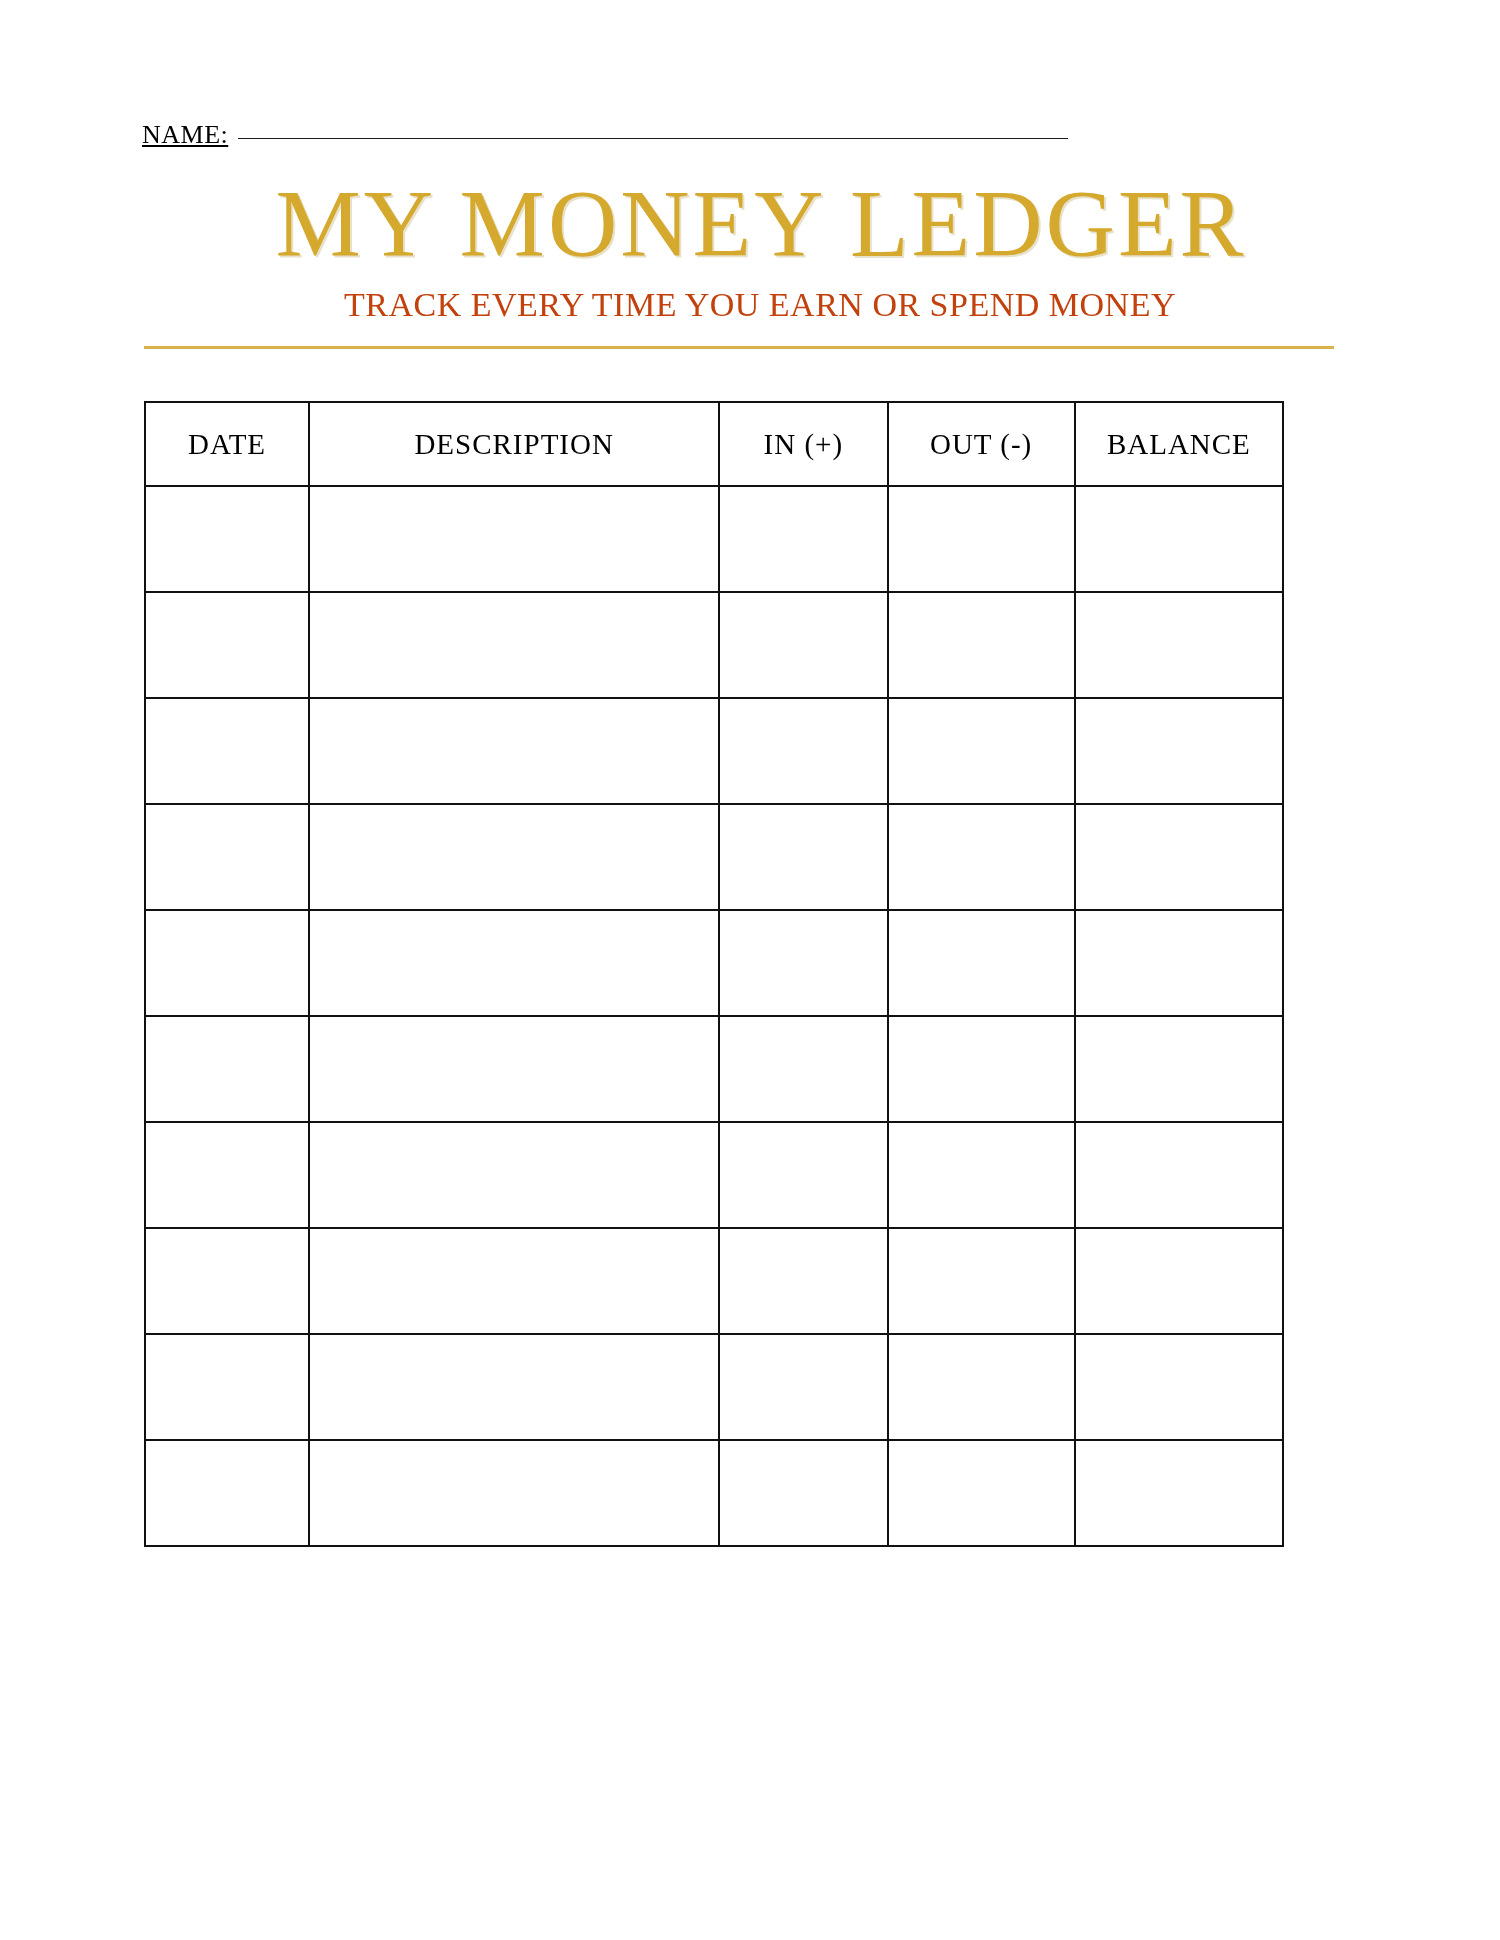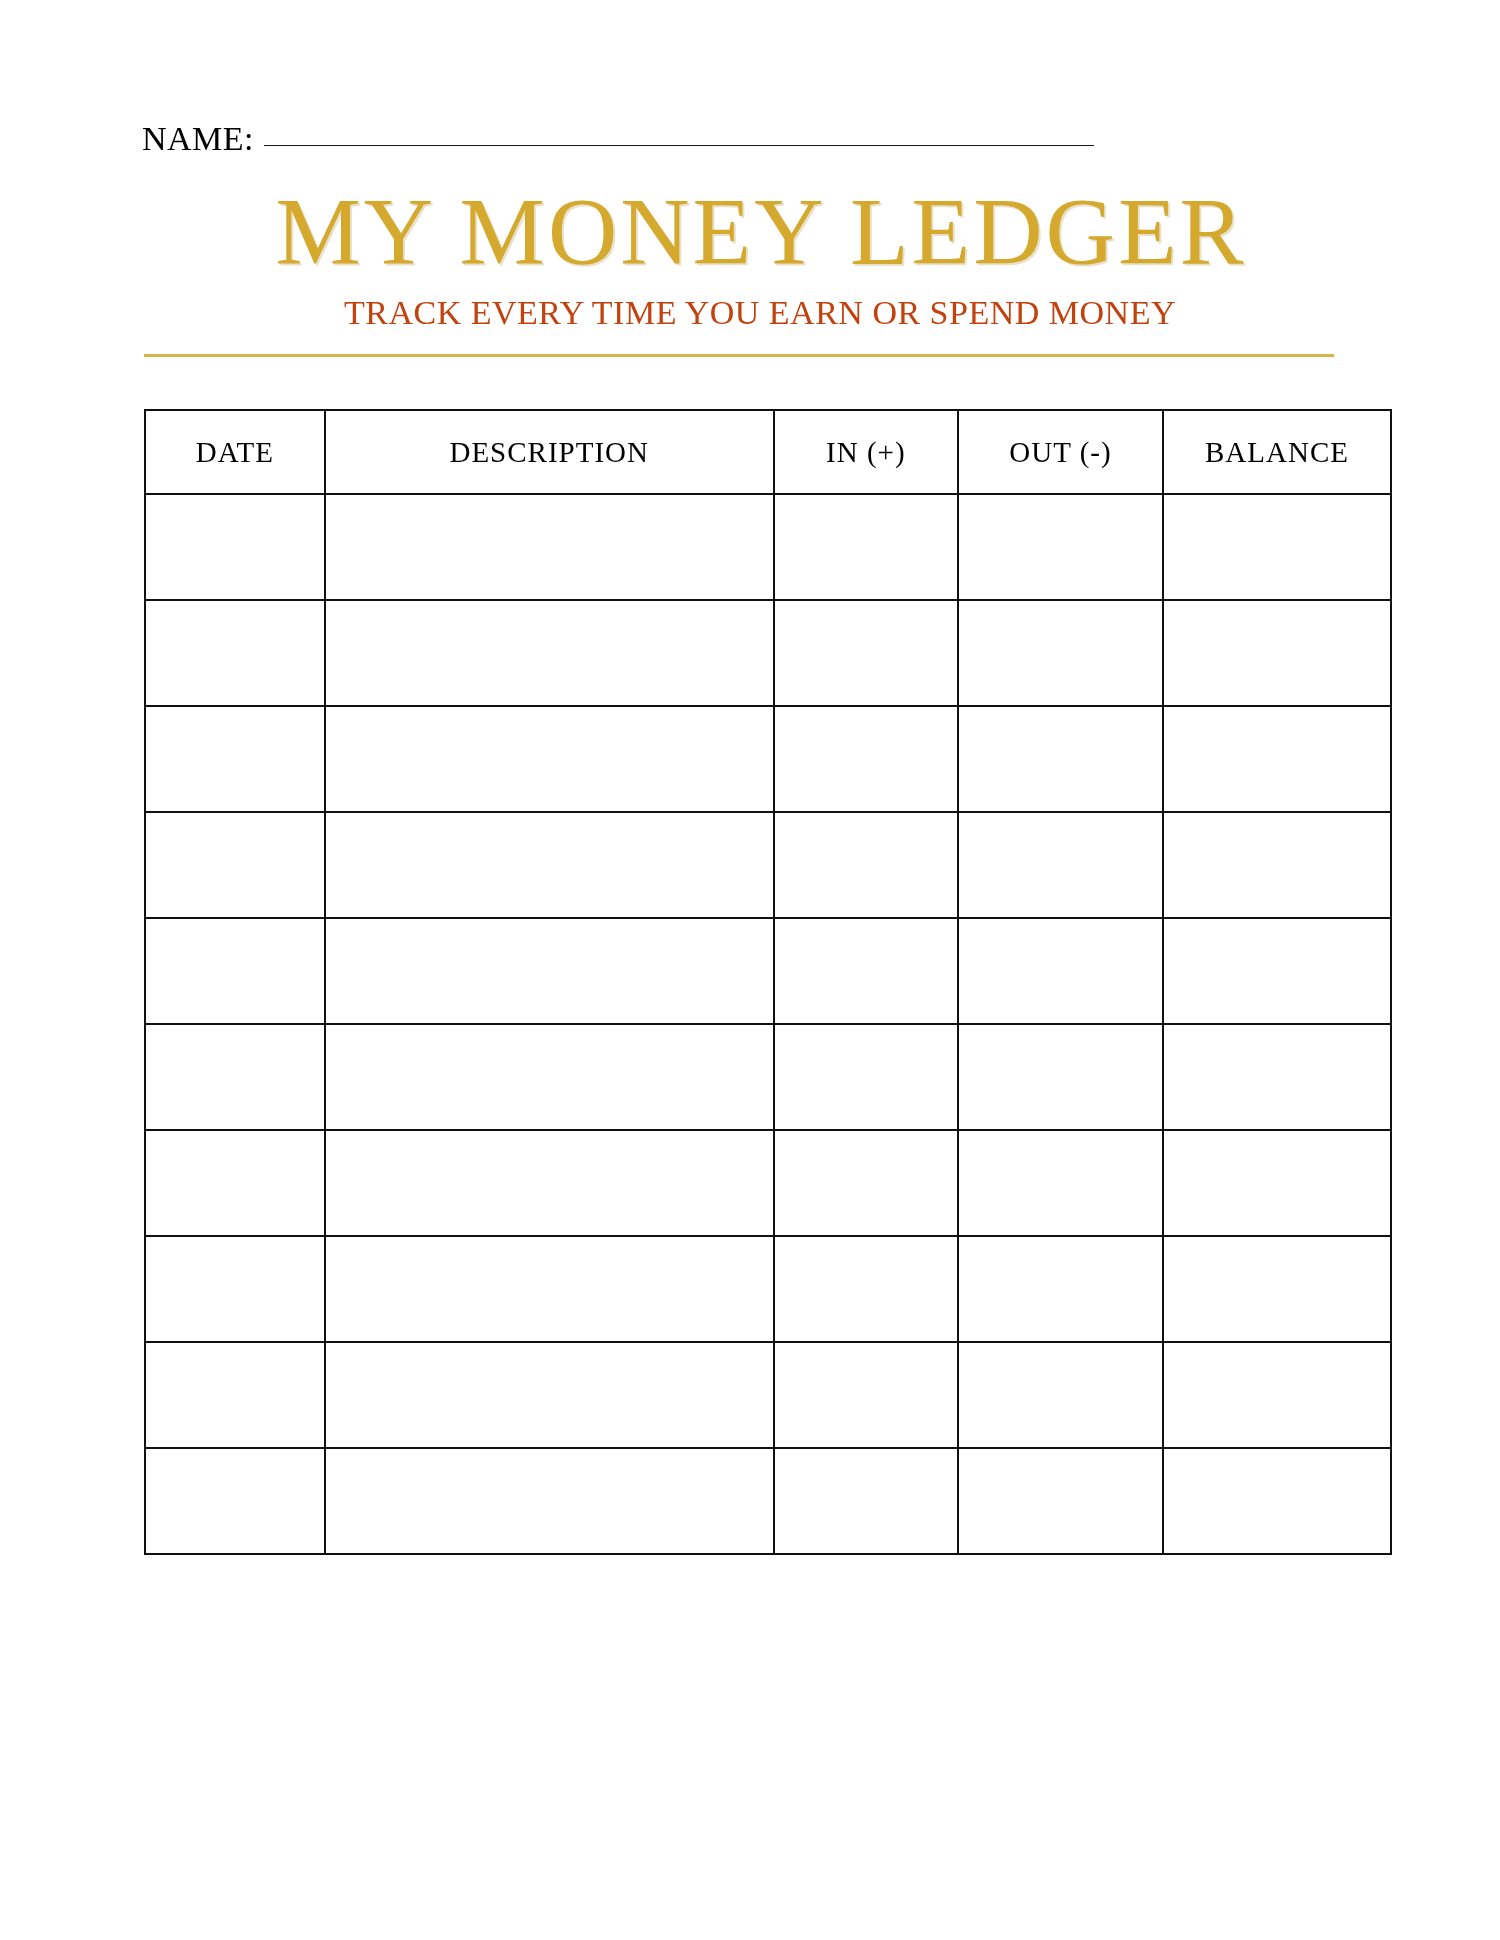--- a/index.html
+++ b/index.html
@@ -33,22 +33,23 @@
   
   .name-row {
     display: flex;
     align-items: baseline;
     font-size: 26px;
     letter-spacing: 0.5px;
     margin-left: 2px;
   }
   .name-label {
     font-family: "Liberation Serif", serif;
-    font-size: 34px;
+    font-size: 26px;
     white-space: nowrap;
+    text-decoration: underline;
   }
   .name-rule {
     flex: 0 0 830px;
     height: 1px;
     background: #1a1a1a;
     margin-left: 10px;
     position: relative;
     top: -4px;
   }
 
@@ -80,21 +81,21 @@
     width: 1190px;
     height: 3px;
     background: #d9b24a;
   }
 
   
   table.ledger {
     margin-top: 52px;
     margin-left: 4px;
     border-collapse: collapse;
-    width: 1248px;
+    width: 1140px;
     table-layout: fixed;
   }
   table.ledger th,
   table.ledger td {
     border: 2px solid #111111;
     padding: 0;
   }
   table.ledger th {
     height: 82px;
     font-weight: 400;

